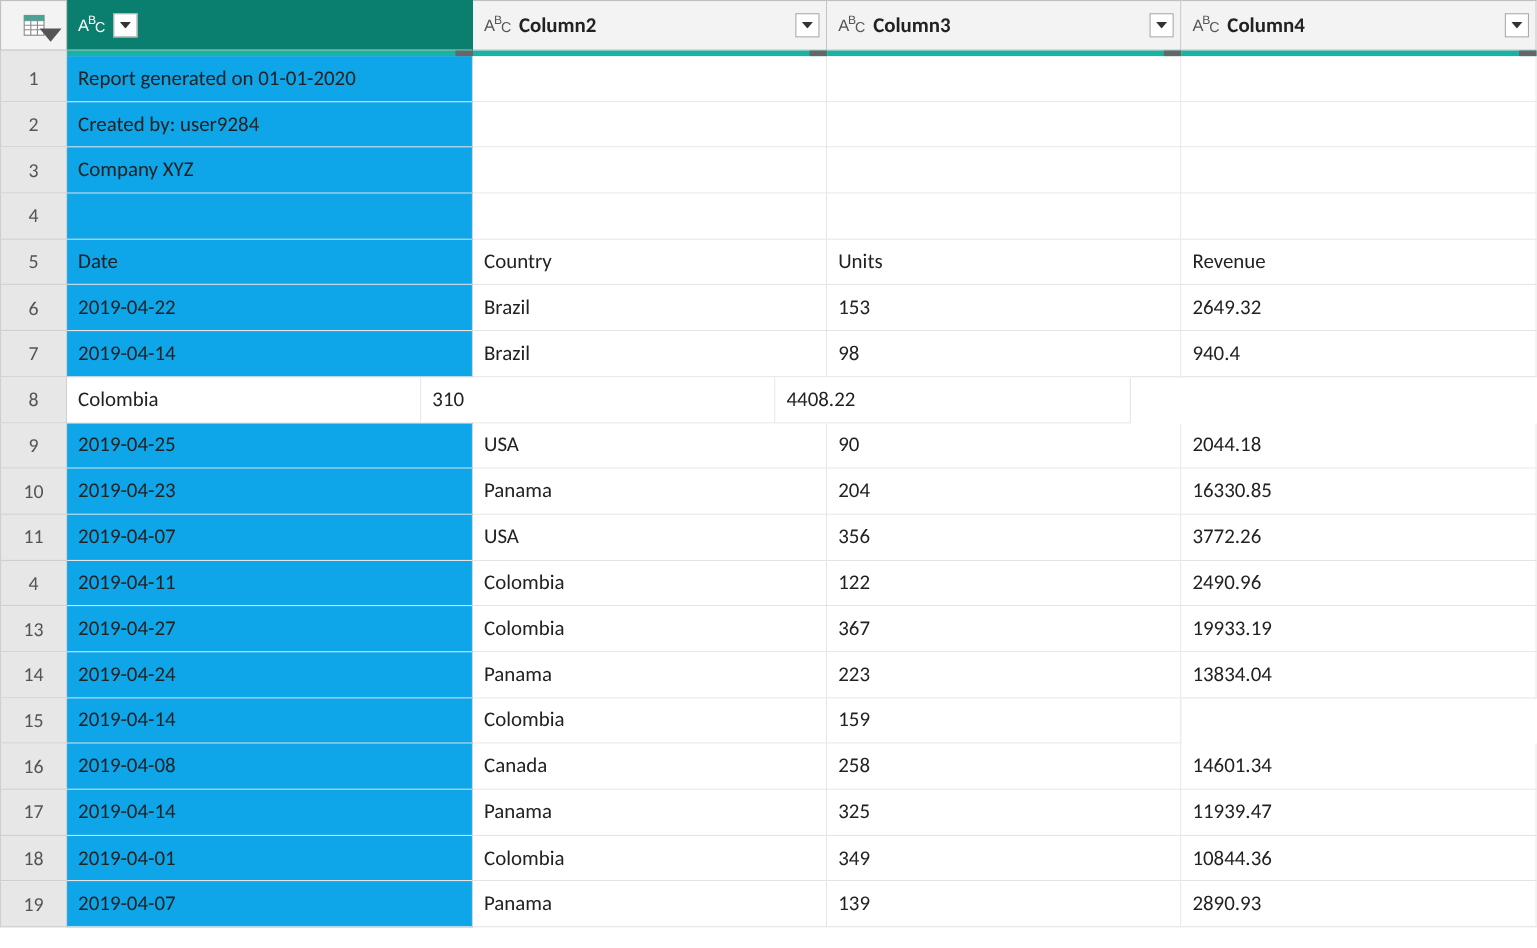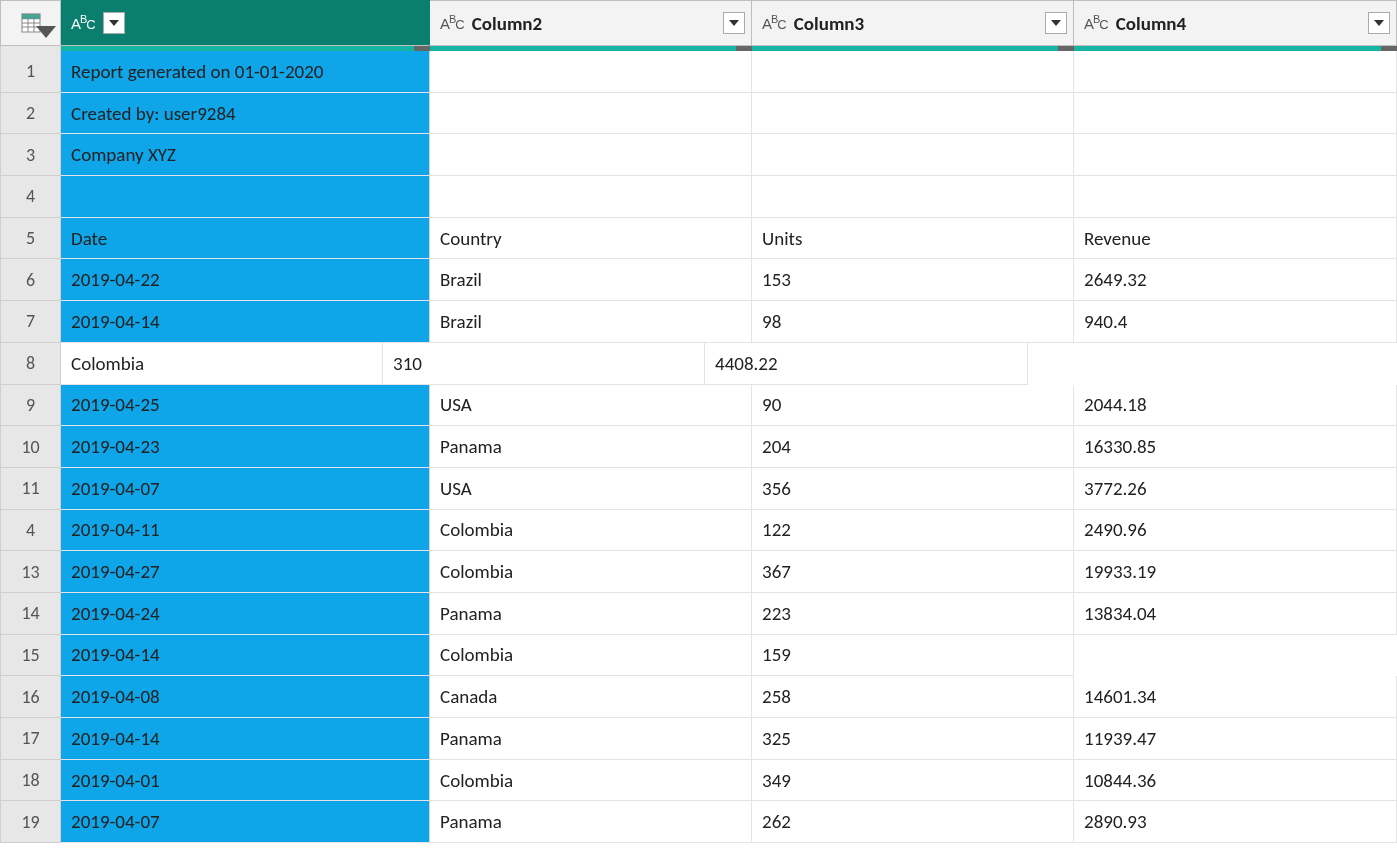--- a/index.html
+++ b/index.html
@@ -334,18 +334,18 @@
         <div class="row-num">18</div>
         <div class="data-cell w1 first-col">2019-04-01</div>
         <div class="data-cell w2">Colombia</div>
         <div class="data-cell w3">349</div>
         <div class="data-cell w4">10844.36</div>
       </div>
       <div class="data-row">
         <div class="row-num">19</div>
         <div class="data-cell w1 first-col">2019-04-07</div>
         <div class="data-cell w2">Panama</div>
-        <div class="data-cell w3">262</div>
+        <div class="data-cell w3">139</div>
         <div class="data-cell w4">2890.93</div>
       </div>
     </div>
 
 </div>
 
 </body></html>

